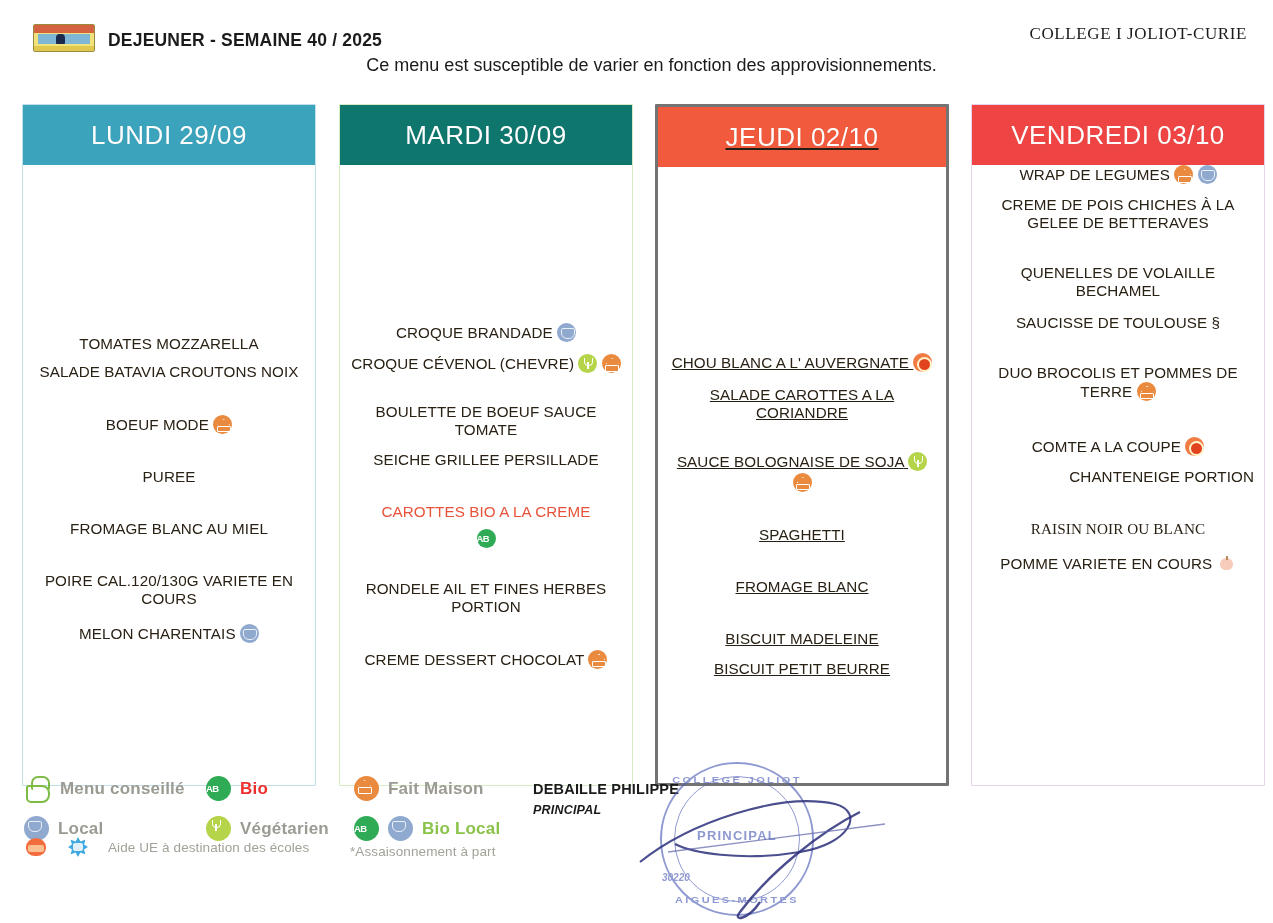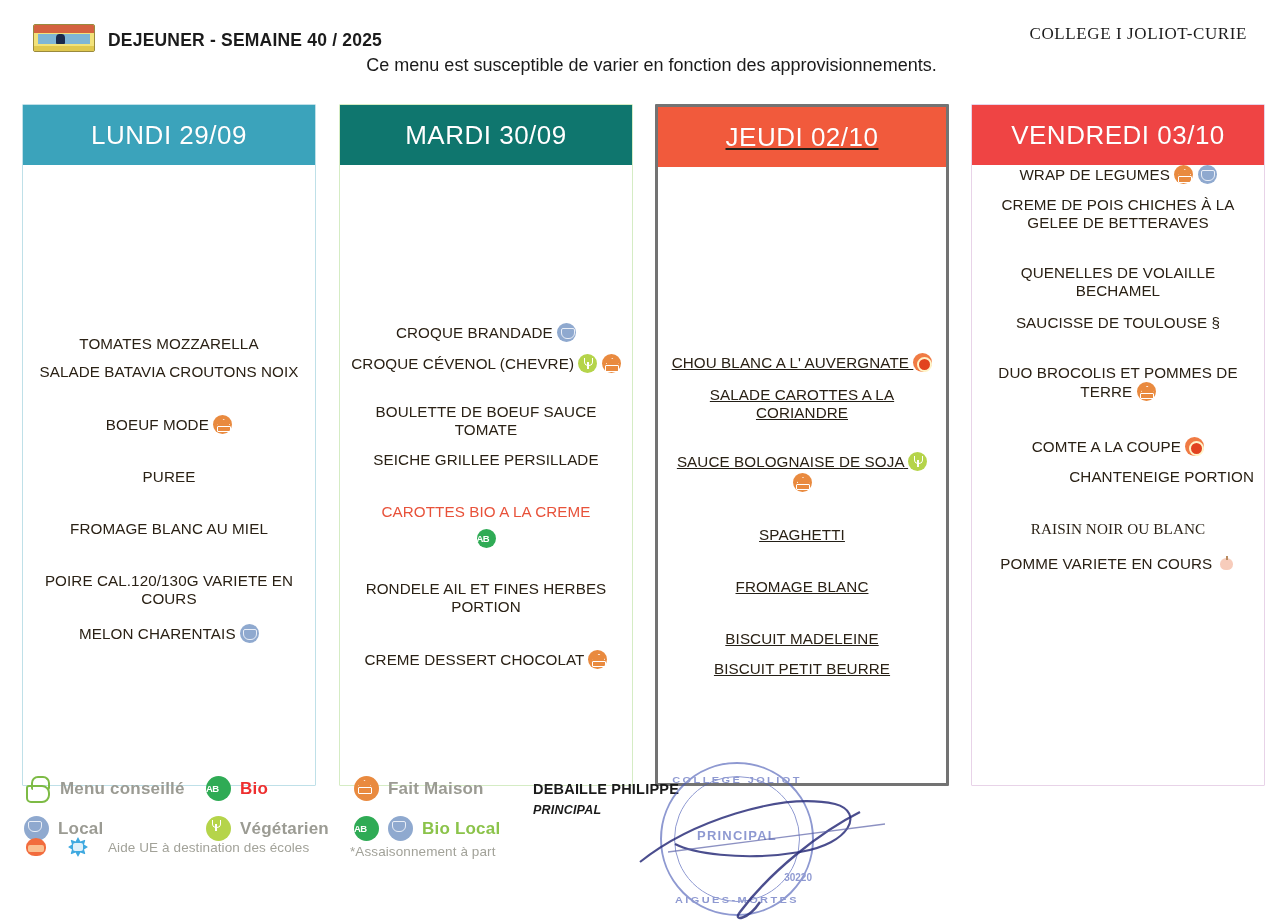--- a/index.html
+++ b/index.html
@@ -181,22 +181,22 @@
     position:absolute;left:0;width:150px;text-align:center;
     font-size:11px;font-weight:bold;color:#4a5bb5;letter-spacing:2.4px;
   }
   .stamp .arc-top{top:9px;transform:scaleY(.9);}
   .stamp .arc-bot{bottom:9px;transform:scaleY(.9);}
   .stamp .mid{
     position:absolute;left:0;top:64px;width:150px;text-align:center;
     font-size:13px;font-weight:bold;color:#4a5bb5;letter-spacing:1.2px;
   }
   .stamp .zip{
-    position:absolute;left:0;top:108px;width:150px;text-align:right;
-    font-size:10px;font-weight:bold;color:#4a5bb5;
+    position:absolute;left:0;top:108px;width:150px;text-align:left;
+    font-size:10px;font-weight:bold;color:#4a5bb5;font-style:italic;
   }
   .scribble{position:absolute;left:620px;top:752px;width:300px;height:170px;pointer-events:none;}
 </style>
 </head>
 <body>
 
 <div class="hdr">
   <div class="crest">
     <div class="c-top"></div>
       <div class="c-mid"></div>

